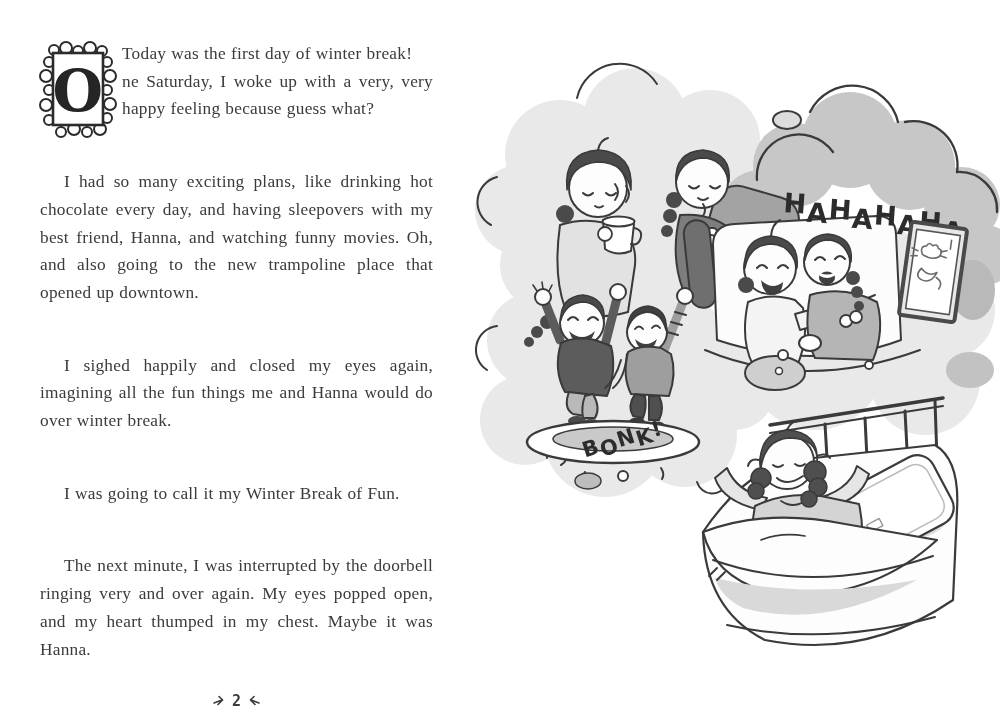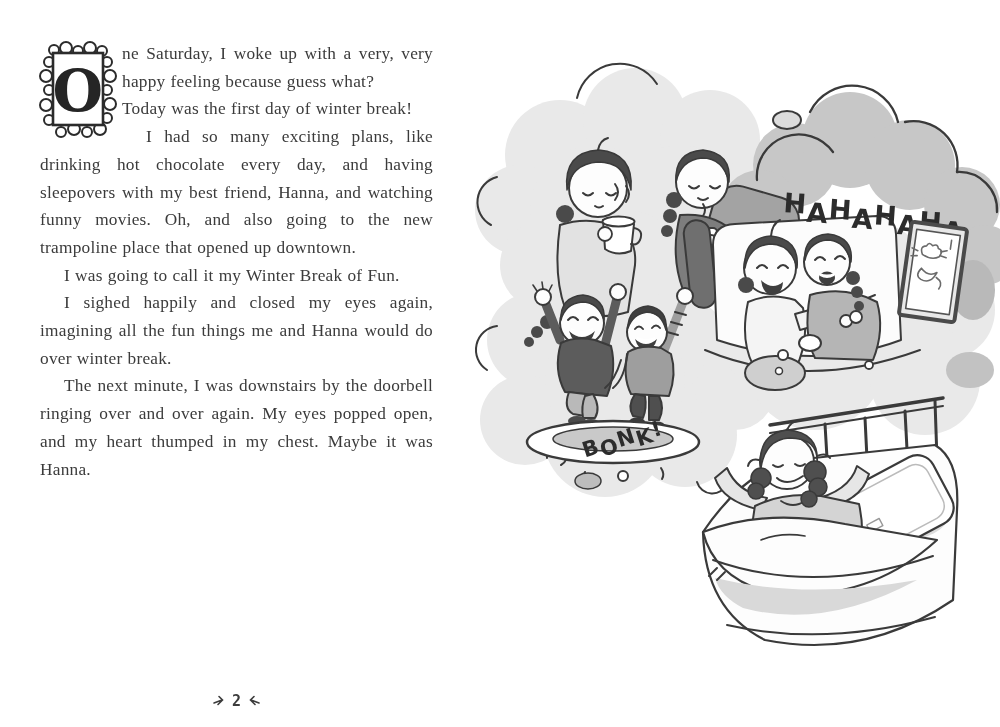--- a/index.html
+++ b/index.html
@@ -10,21 +10,21 @@
   }
   .page { position:absolute; inset:0; background:#ffffff; }
 
   
   .text-col {
     position:absolute; left:40px; top:40px; width:393px;
     font-size:17.3px; line-height:27.7px; color:#3b3b3b;
     text-align:justify; letter-spacing:0.25px; word-spacing:0.5px;
   }
   .text-col p { margin:0; }
-  .text-col p.indent { text-indent:24px; }
+  .text-col p.indent { text-indent:24px;margin-top:45px; }
   .drop-float { float:left; width:82px; height:84px; }
   .drop-float svg { display:block; width:78px; height:100px; overflow:visible; }
 
   
   .footer {
     position:absolute; left:40px; top:691px; width:393px;
     text-align:center; color:#3c3c3c;
   }
   .footer .num {
     font-family:"DejaVu Sans Mono", monospace; font-weight:bold;
@@ -65,26 +65,26 @@
             <circle cx="6" cy="65" r="6"></circle>
             <circle cx="9" cy="50" r="5"></circle>
           <circle cx="6" cy="36" r="6"></circle>
             <circle cx="9" cy="22" r="5"></circle>
         </g>
         <rect x="13" y="13" width="50" height="72" fill="#ffffff" stroke="#2b2b2b" stroke-width="2.6"></rect>
         <text x="38" y="71" text-anchor="middle" font-family="DejaVu Serif, serif" font-weight="bold" font-size="58" fill="#252525">O</text>
       </svg>
     </div>
 
+    <p>Today was the first day of winter break!</p>
     <p>ne Saturday, I woke up with a very, very happy feeling because guess what?</p>
-    <p>Today was the first day of winter break!</p>
     <p class="indent">I had so many exciting plans, like drinking hot chocolate every day, and having sleepovers with my best friend, Hanna, and watching funny movies. Oh, and also going to the new trampoline place that opened up downtown.</p>
+    <p class="indent">I sighed happily and closed my eyes again, imagining all the fun things me and Hanna would do over winter break.</p>
     <p class="indent">I was going to call it my Winter Break of Fun.</p>
-    <p class="indent">I sighed happily and closed my eyes again, imagining all the fun things me and Hanna would do over winter break.</p>
-    <p class="indent">The next minute, I was downstairs by the doorbell ringing over and over again. My eyes popped open, and my heart thumped in my chest. Maybe it was Hanna.</p>
+    <p class="indent">The next minute, I was interrupted by the doorbell ringing very and over again. My eyes popped open, and my heart thumped in my chest. Maybe it was Hanna.</p>
   </div>
 
   <div class="footer">
     <svg width="13" height="13" viewBox="0 0 13 13">
       <path d="M2,8 L10,5 M7,1.5 L10.5,5 L6,9.5" fill="none" stroke="#3c3c3c" stroke-width="1.6" stroke-linecap="round"></path>
     </svg><span class="num">2</span><svg width="13" height="13" viewBox="0 0 13 13">
       <path d="M11,8 L3,5 M6,1.5 L2.5,5 L7,9.5" fill="none" stroke="#3c3c3c" stroke-width="1.6" stroke-linecap="round"></path>
     </svg>
   </div>
 

